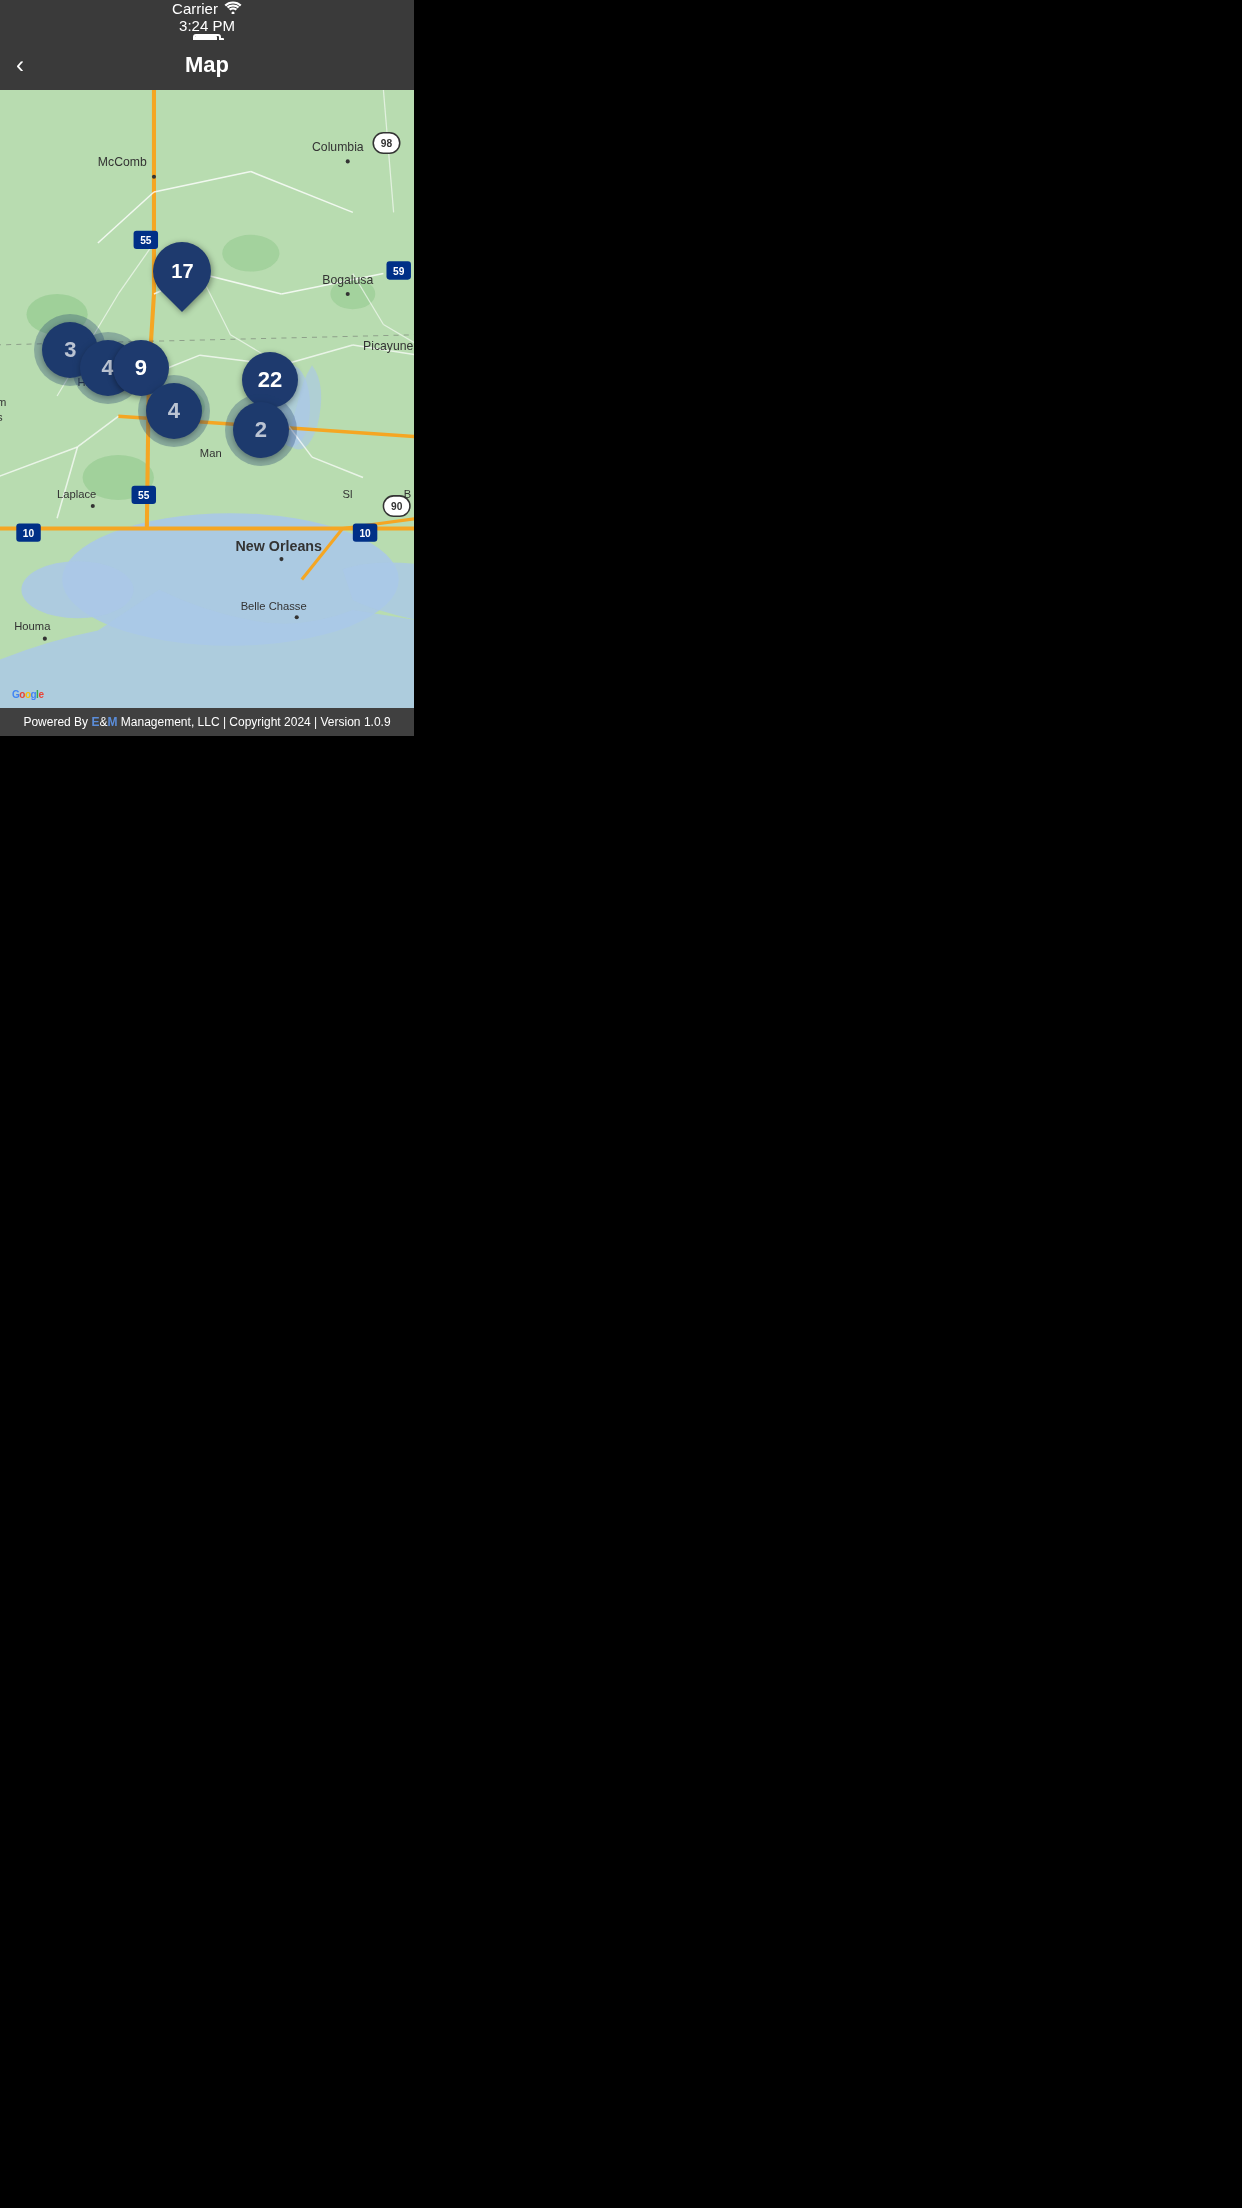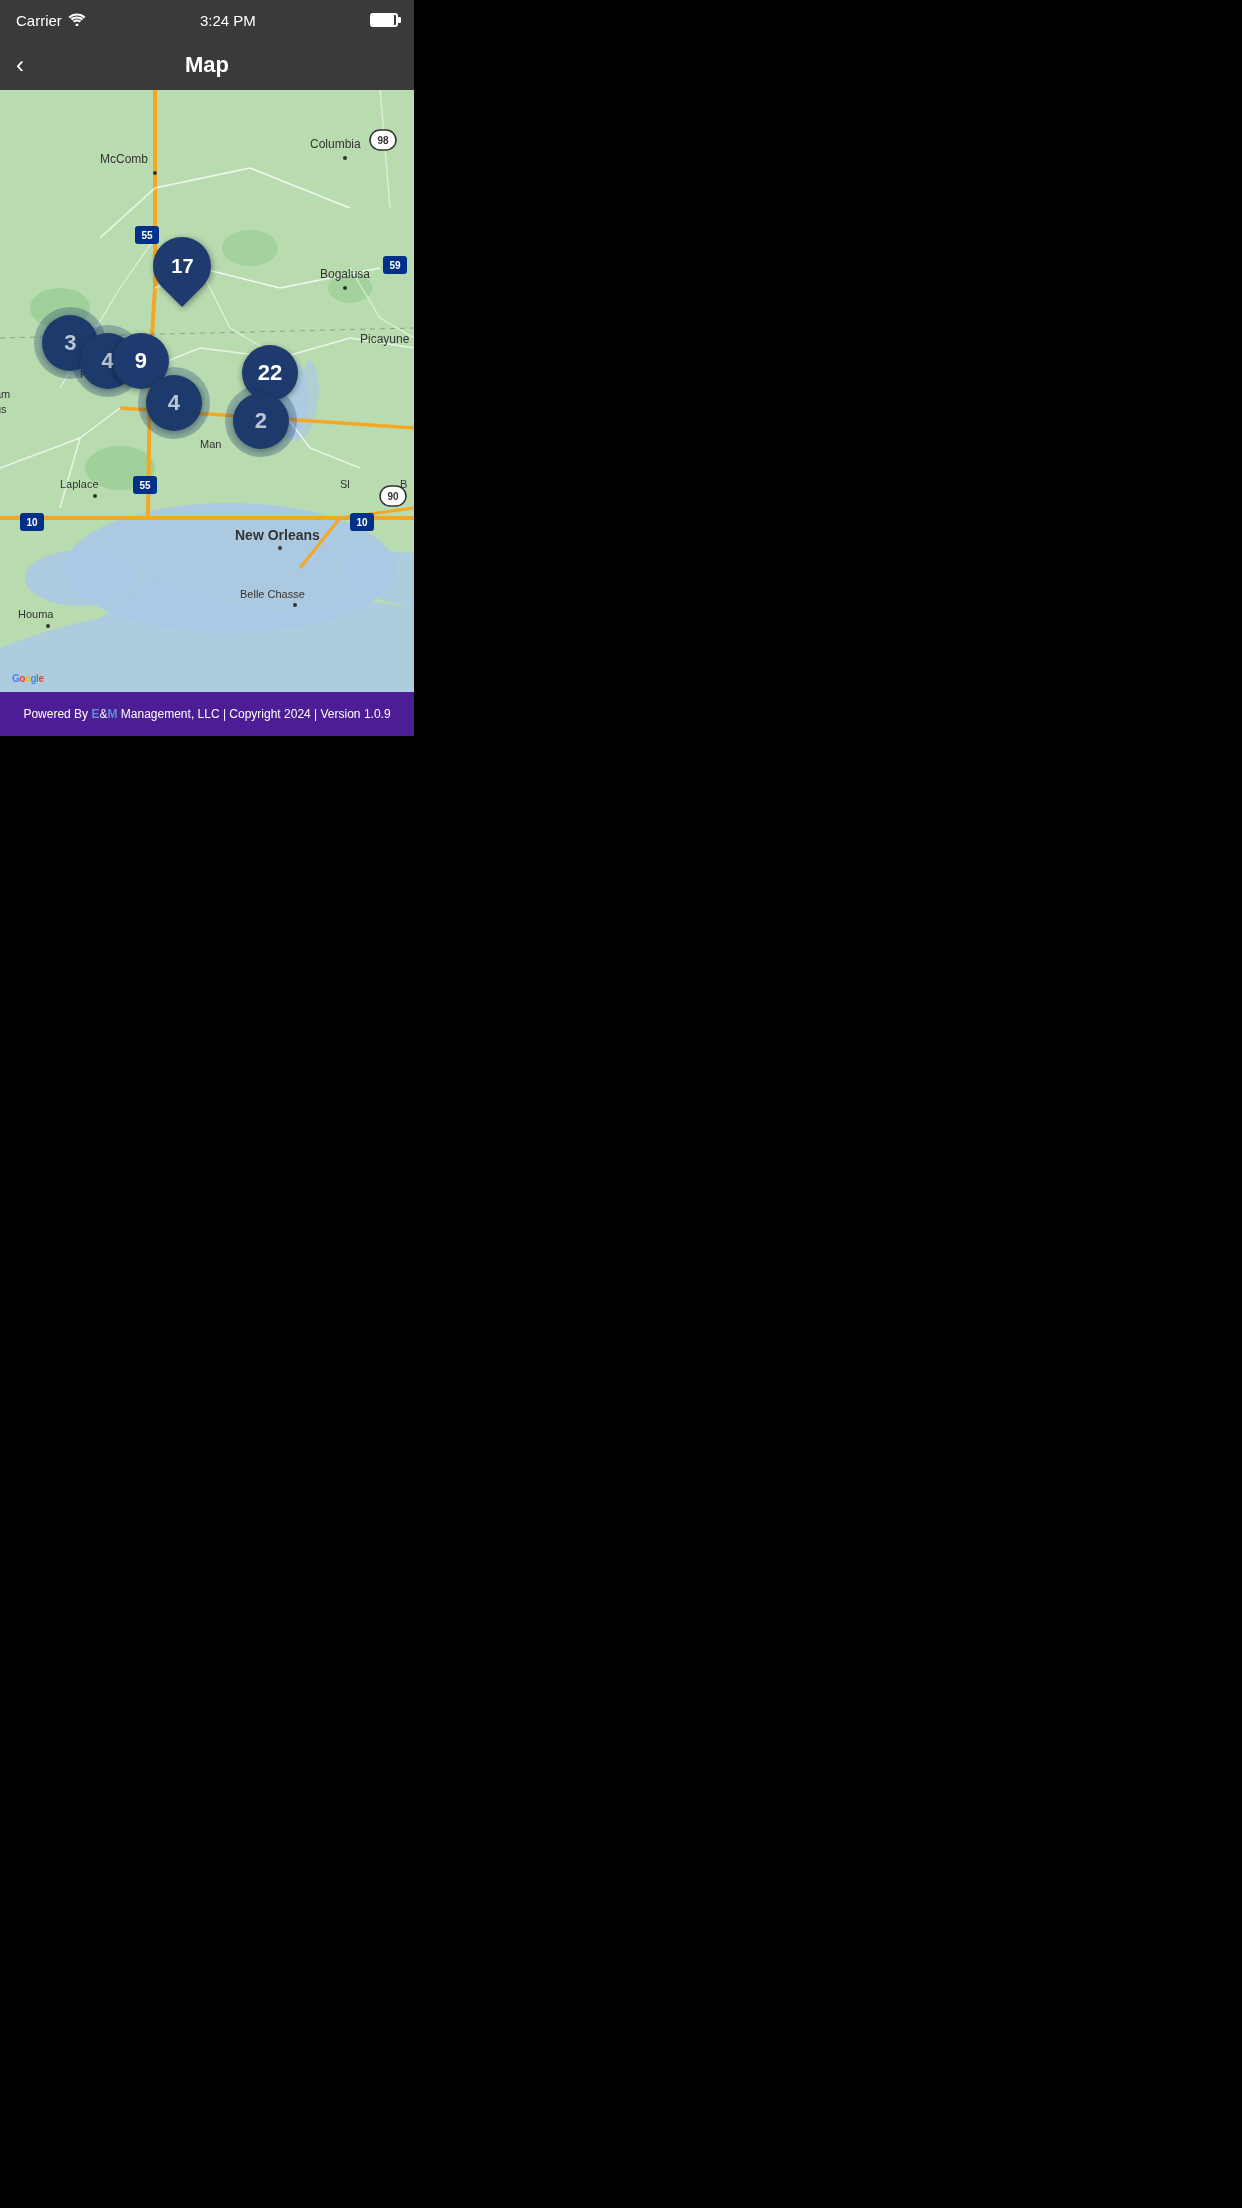--- a/index.html
+++ b/index.html
@@ -14,25 +14,26 @@
       position: relative;
     }
 
     
     .status-bar {
       height: 40px;
       background: #3a3a3a;
       display: flex;
       align-items: center;
       justify-content: space-between;
-      padding: 16px 16px;
+      padding: 0 16px;
       color: white;
       font-size: 15px;
       font-weight: 500;
       flex-shrink: 0;
+      flex-direction: column;
     }
 
     .status-left {
       display: flex;
       align-items: center;
       gap: 6px;
     }
 
     .wifi-icon {
       display: inline-block;
@@ -175,22 +176,22 @@
       justify-content: center;
       box-shadow: 0 2px 6px rgba(0,0,0,0.4);
     }
 
     .marker-pin .pin-body span {
       transform: rotate(45deg);
     }
 
     
     .footer {
-      height: 44px;
-      background: #4c1d95;
+      height: 28px;
+      background: #404040;
       display: flex;
       align-items: center;
       justify-content: center;
       padding: 0 10px;
       flex-shrink: 0;
     }
 
     .footer-text {
       color: white;
       font-size: 12px;

